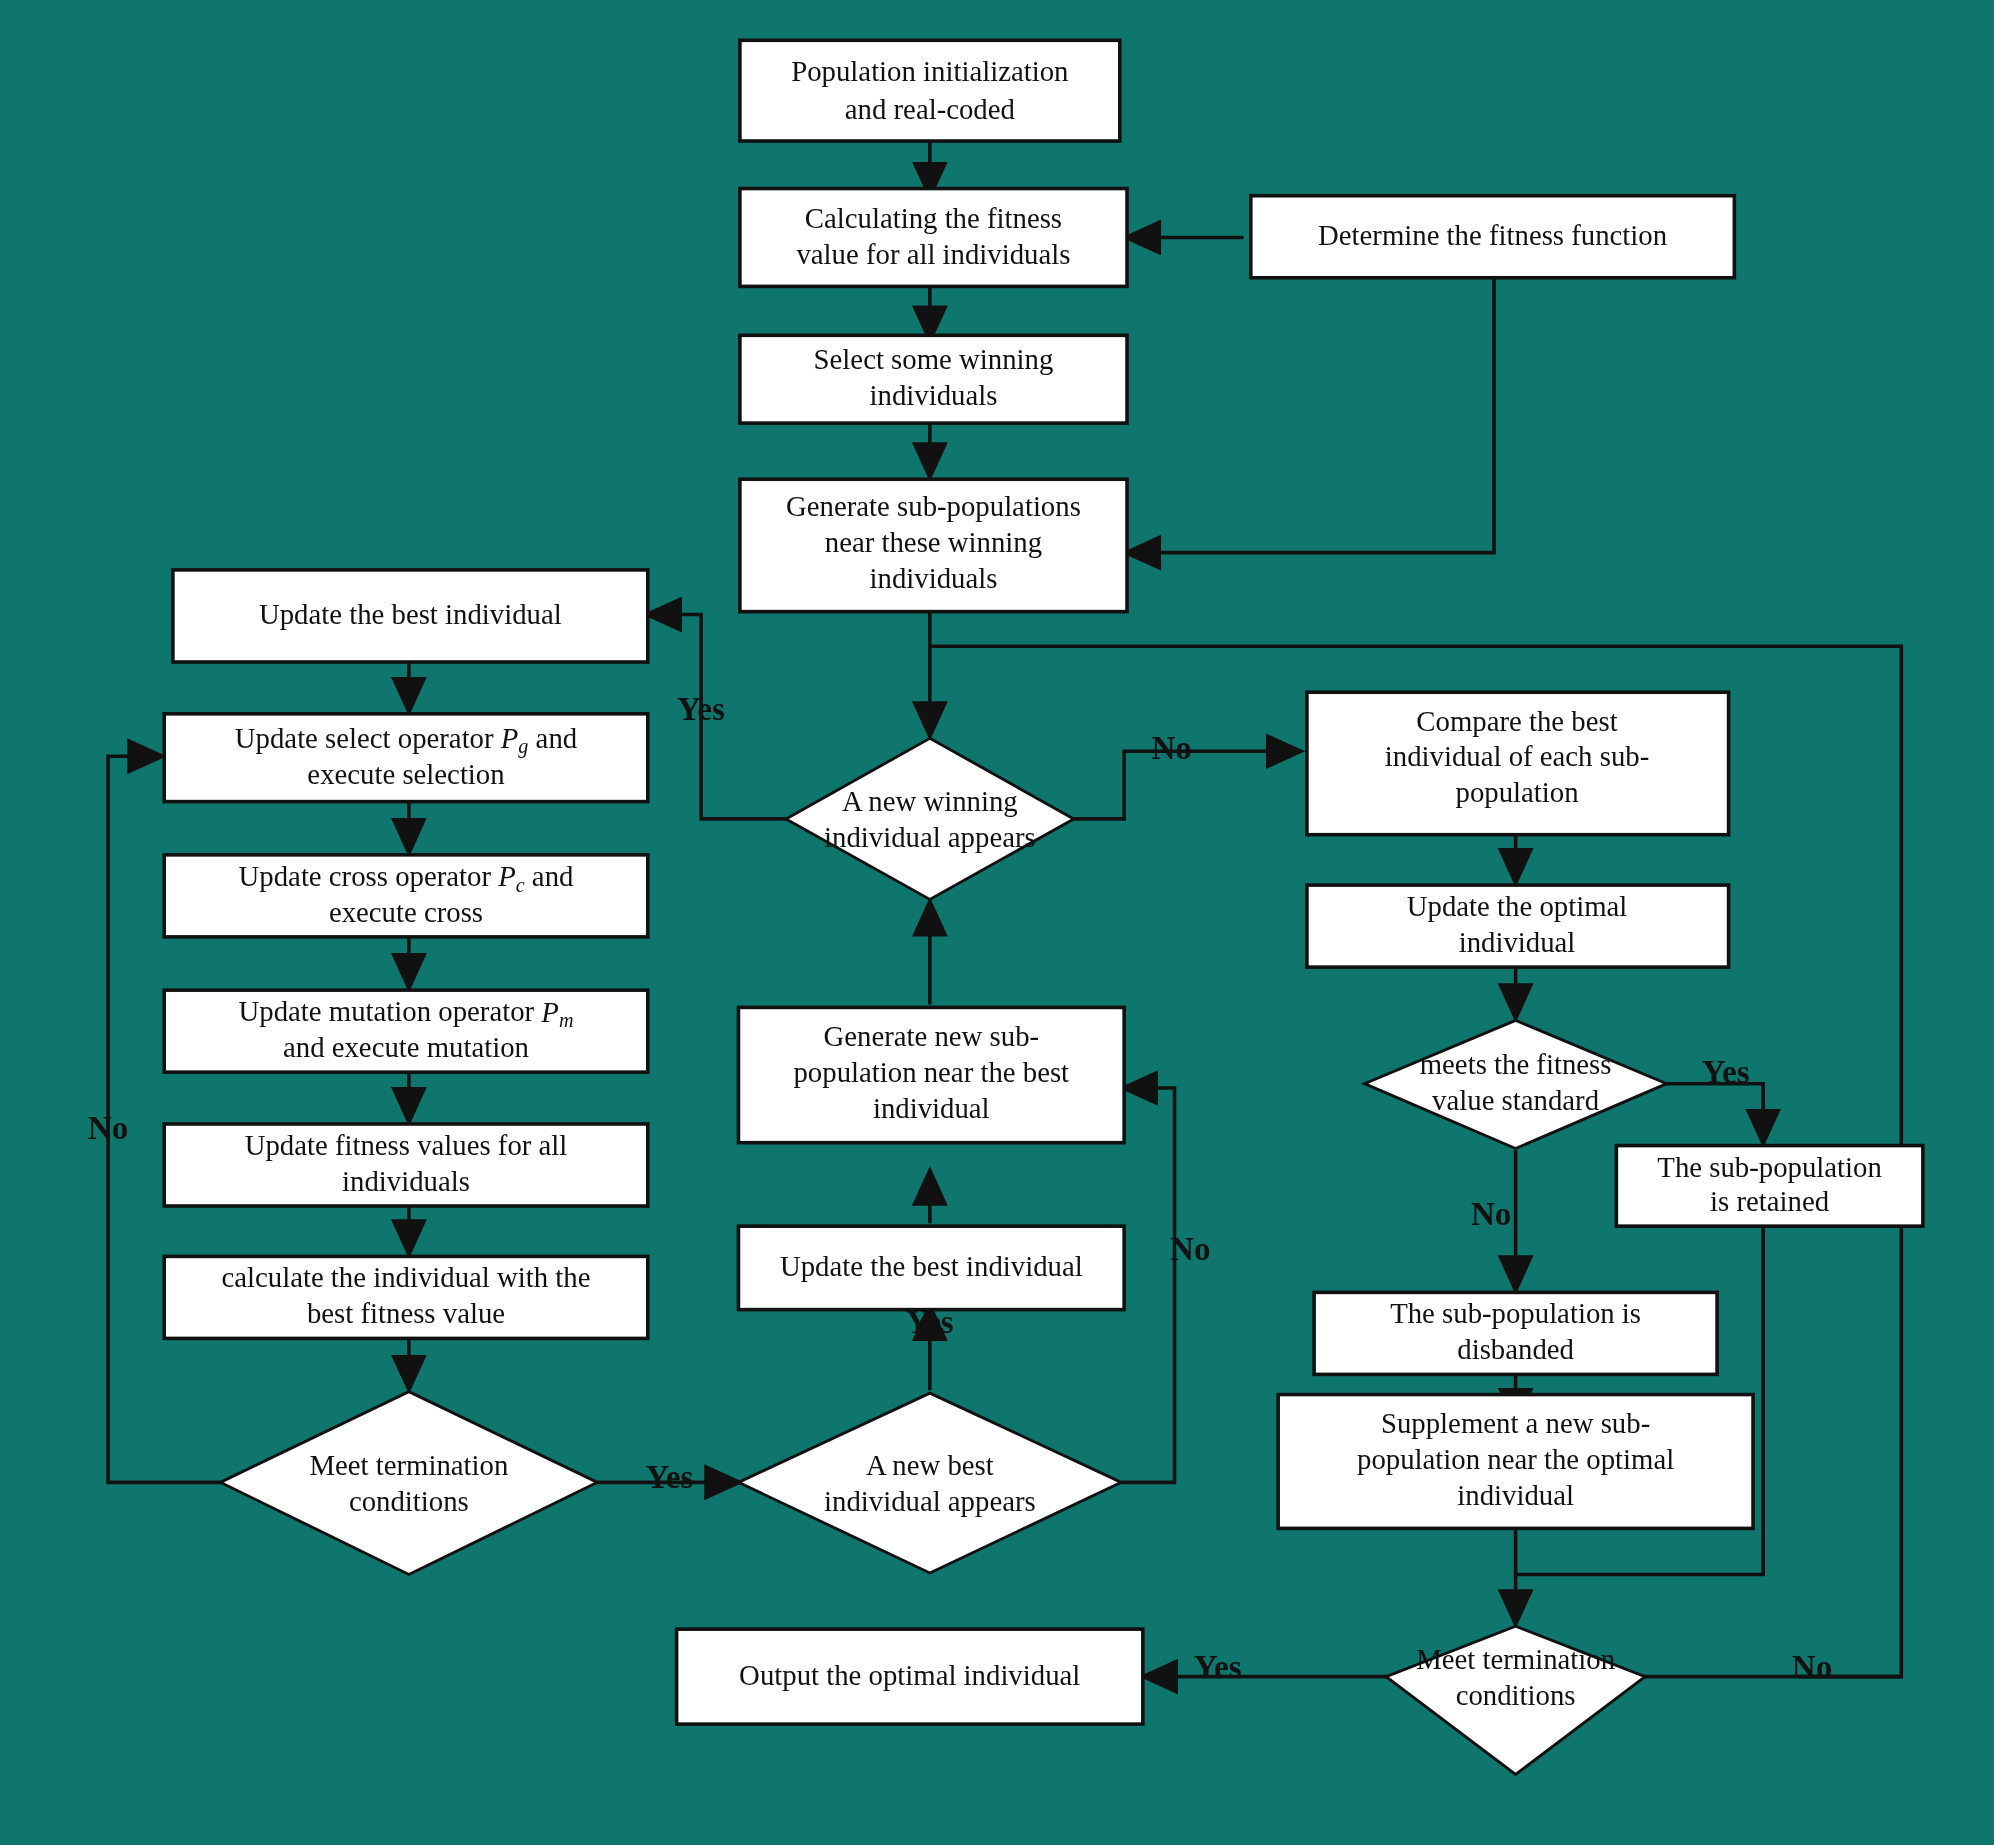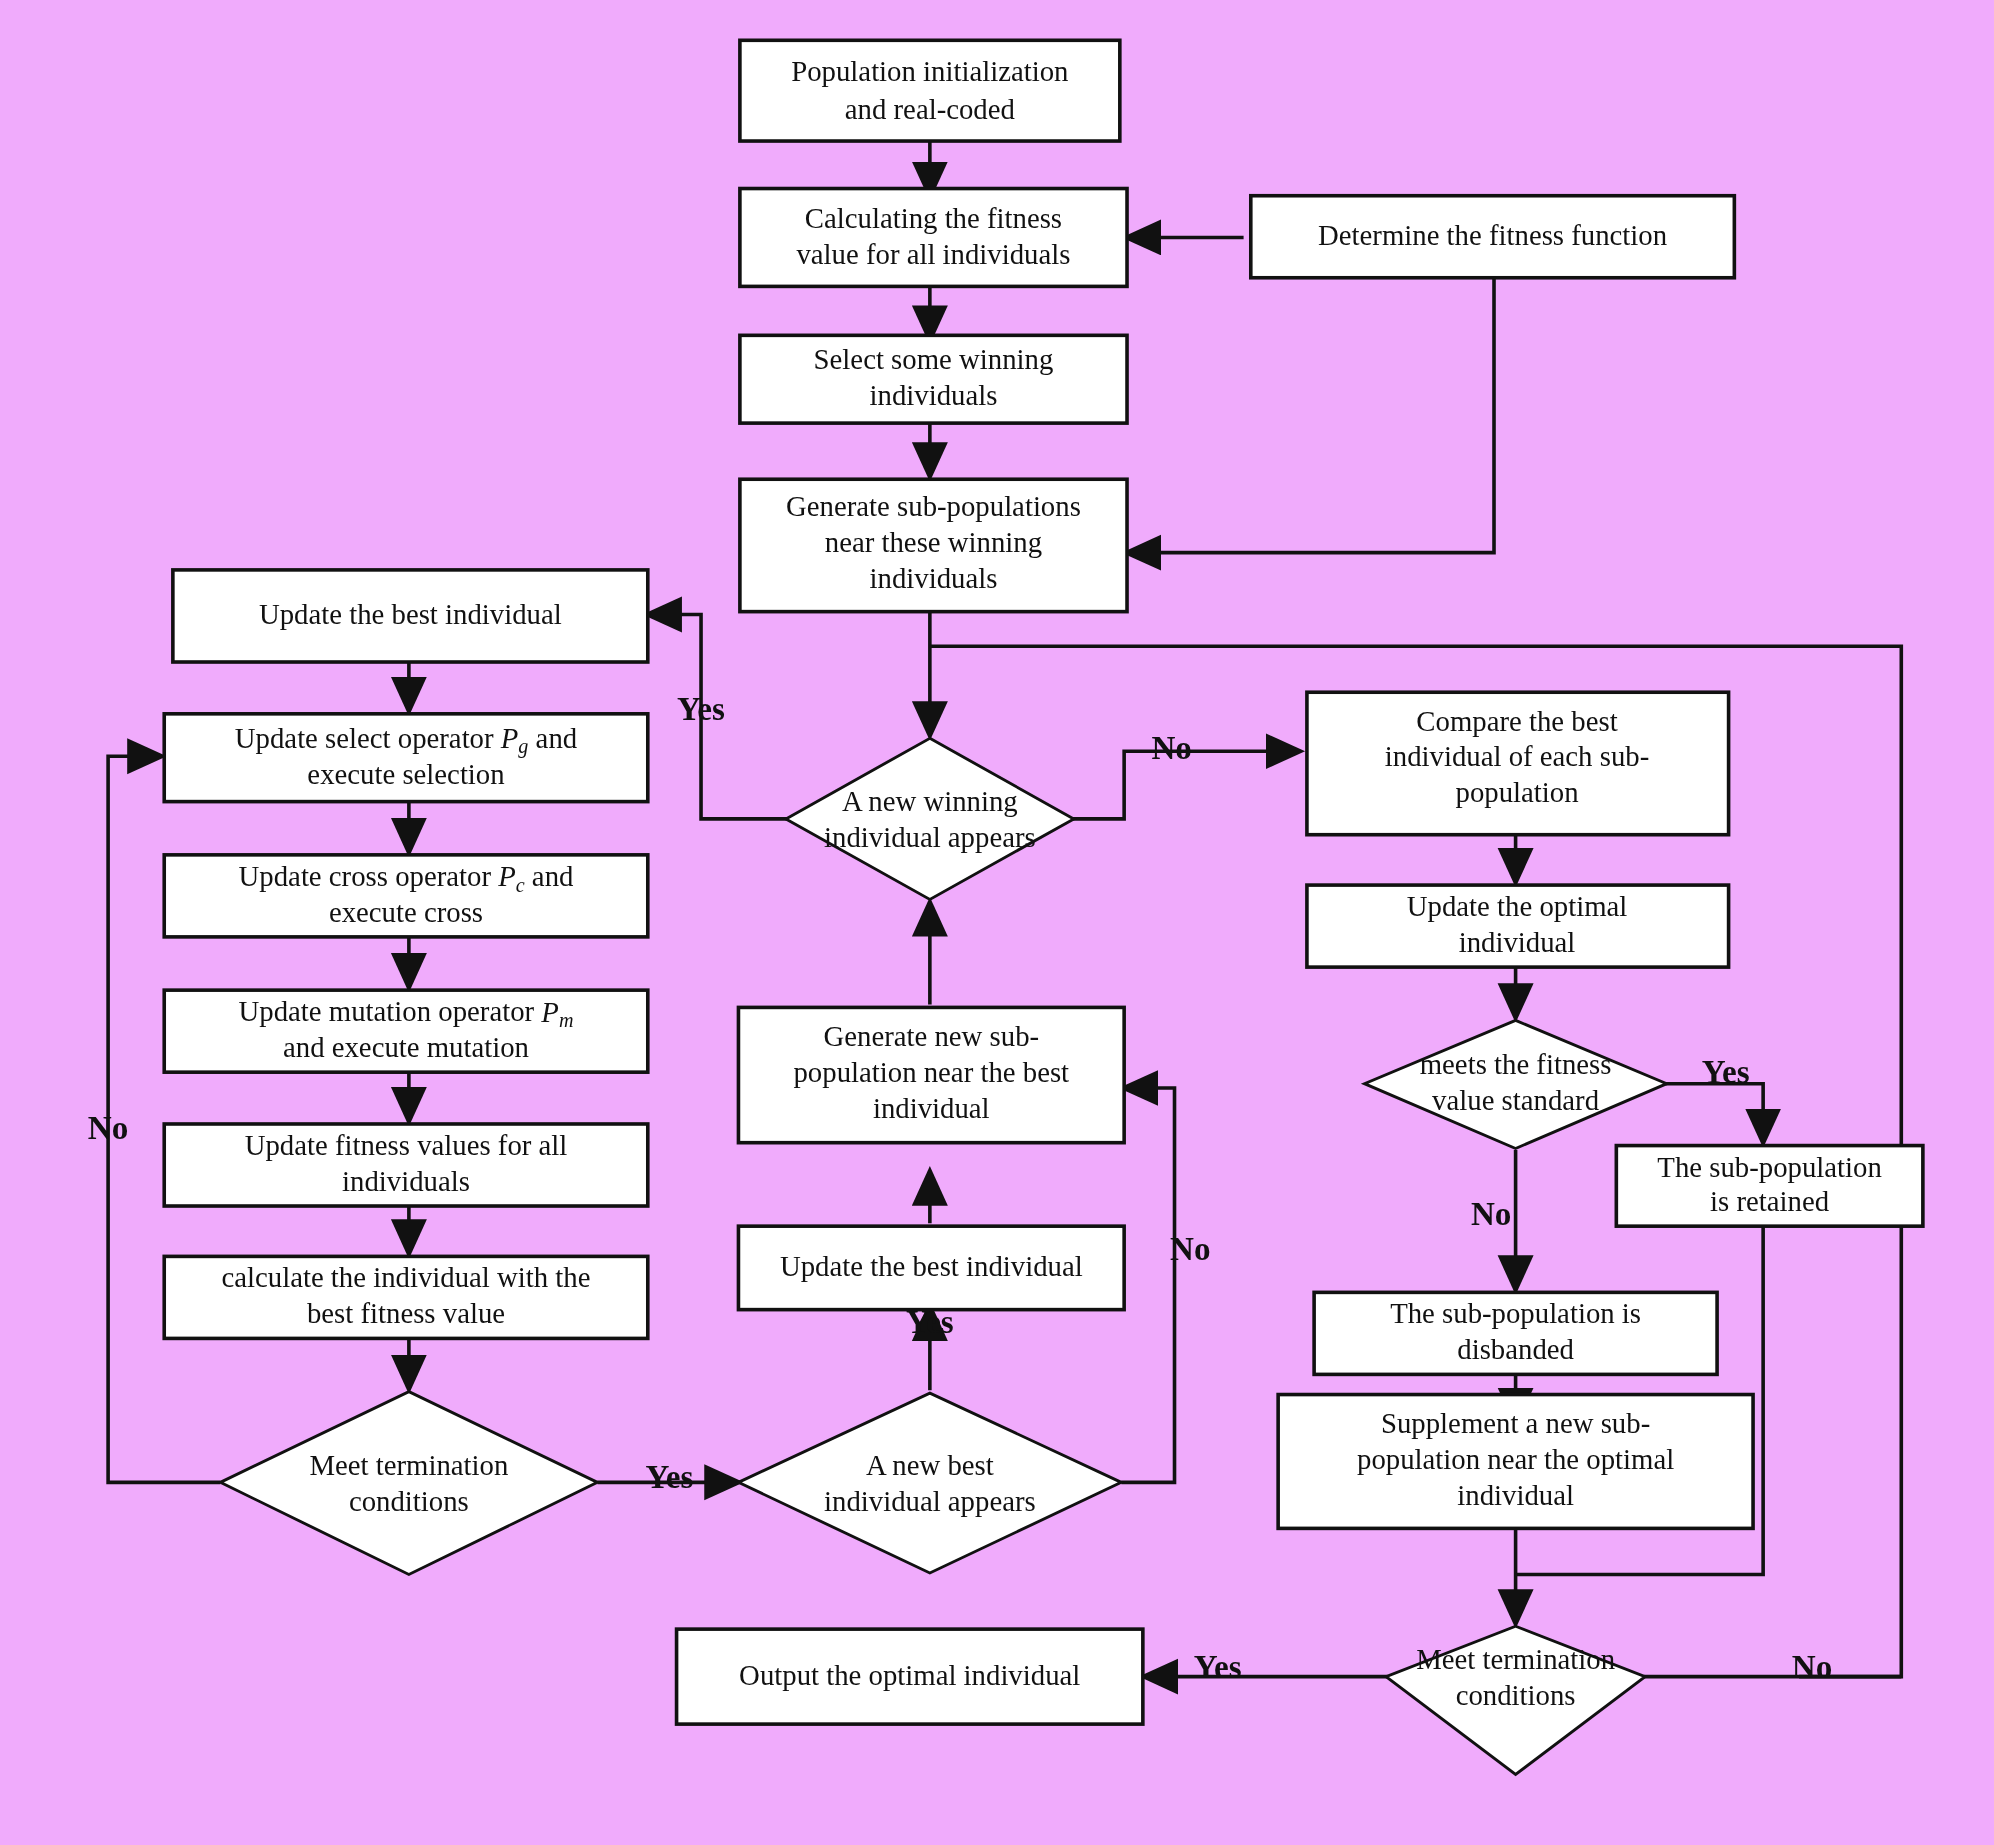--- a/index.html
+++ b/index.html
@@ -1,17 +1,17 @@
 <!DOCTYPE html>
 <html style="font-size:11.5px"><head>
 <meta charset="utf-8">
 <style>
   html,body{margin:0;padding:0;background:#ffffff;}
   body{font-family:"Liberation Serif", serif;}
-  #stage{position:relative;width:1995px;height:1845px;background:#f0abfc;overflow:hidden;}
+  #stage{position:relative;width:1995px;height:1845px;background:#0f766e;overflow:hidden;}
   svg#flow{position:absolute;left:0;top:0;width:1995px;height:1845px;}
   .nodeText{font-family:"Liberation Serif", serif;font-size:40px;fill:#111;text-anchor:middle;dominant-baseline:middle;}
   .edgeLabel{font-family:"Liberation Serif", serif;font-size:46px;font-weight:bold;fill:#111;text-anchor:middle;dominant-baseline:middle;}
   .shapeBox{fill:#ffffff;stroke:#111111;stroke-width:5;}
   .shapeDiamond{fill:#ffffff;stroke:#111111;stroke-width:4;}
   .link{fill:none;stroke:#111111;stroke-width:5;}
   .sub{font-size:28px;}
   .ital{font-style:italic;}
 </style>
 </head>

